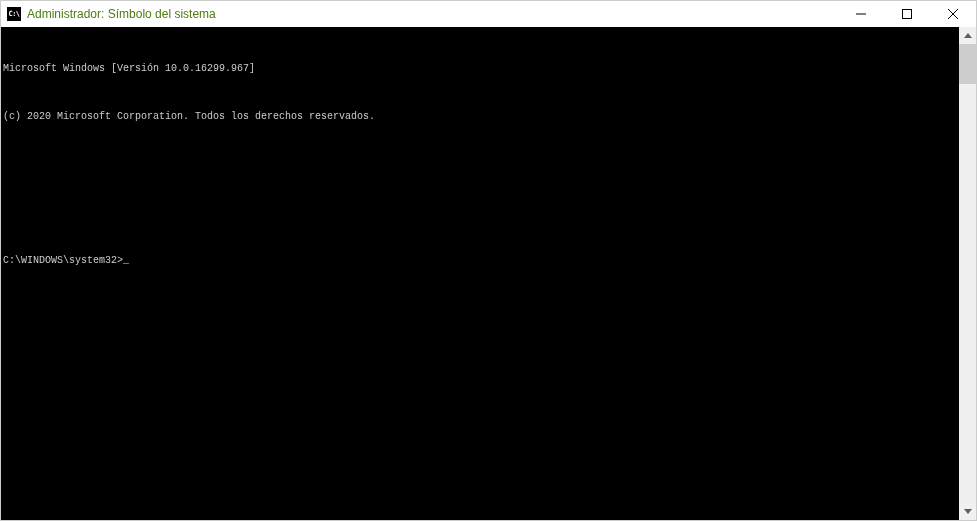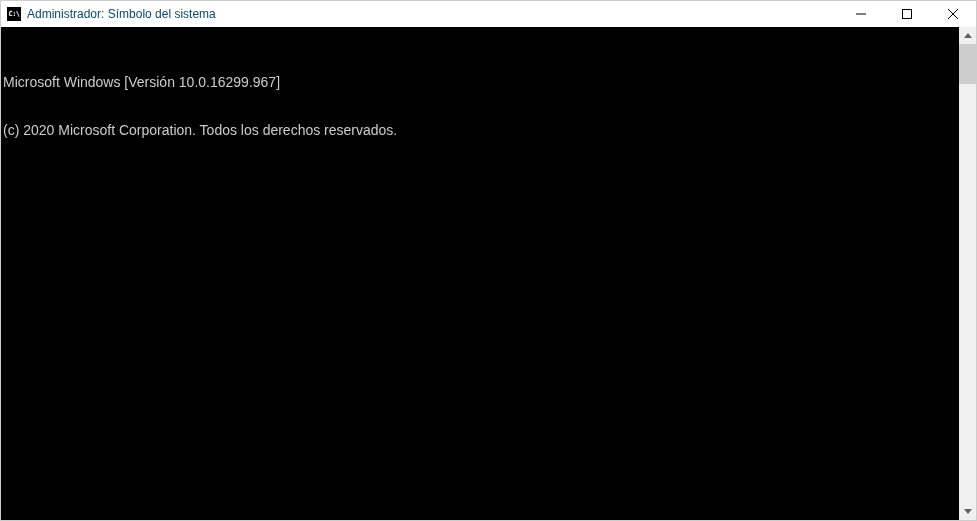--- a/index.html
+++ b/index.html
@@ -39,21 +39,21 @@
       align-items: center;
       justify-content: center;
       font-size: 7px;
       color: #fff;
       font-family: monospace;
       font-weight: bold;
       letter-spacing: -0.5px;
     }
     .titlebar-text {
       font-size: 12px;
-      color: #0c4a6e;
+      color: #4d7c0f;
       flex: 1;
     }
     .titlebar-controls {
       display: flex;
       height: 100%;
     }
     .titlebar-btn {
       width: 46px;
       height: 100%;
       display: flex;
@@ -67,24 +67,24 @@
     }
     .console-wrap {
       flex: 1;
       display: flex;
       background: #000;
     }
     .console {
       flex: 1;
       background: #000;
       color: #ccc;
-      font-family: Liberation Sans, sans-serif;
-      font-size: 14px;
+      font-family: Liberation Mono, monospace;
+      font-size: 10px;
       line-height: 16px;
-      padding: 15px 0 0 2px;
+      padding: 2px 0 0 2px;
       overflow: hidden;
       white-space: pre;
     }
     .console-line {
       white-space: pre;
     }
     .scrollbar {
       width: 17px;
       background: #f0f0f0;
       display: flex;
@@ -143,20 +143,21 @@
       </div>
     </div>
   </div>
   <div class="console-wrap">
     <div class="console">
       <div class="console-line">Microsoft Windows [Versión 10.0.16299.967]</div>
       <div class="console-line">(c) 2020 Microsoft Corporation. Todos los derechos reservados.</div>
       <div class="console-line"></div>
       <div class="console-line"></div>
       <div class="console-line"></div>
+      <div class="console-line"><span>C:\WINDOWS\system32&gt;</span><span class="cursor">_</span></div>
     </div>
     <div class="scrollbar">
       <div class="scroll-arrow">
         <svg width="8" height="5" viewBox="0 0 8 5">
             <path d="M0 5 L4 0 L8 5 Z" fill="#606060"></path>
           </svg>
       </div>
       <div class="scroll-track">
         <div class="scroll-thumb"></div>
       </div>

